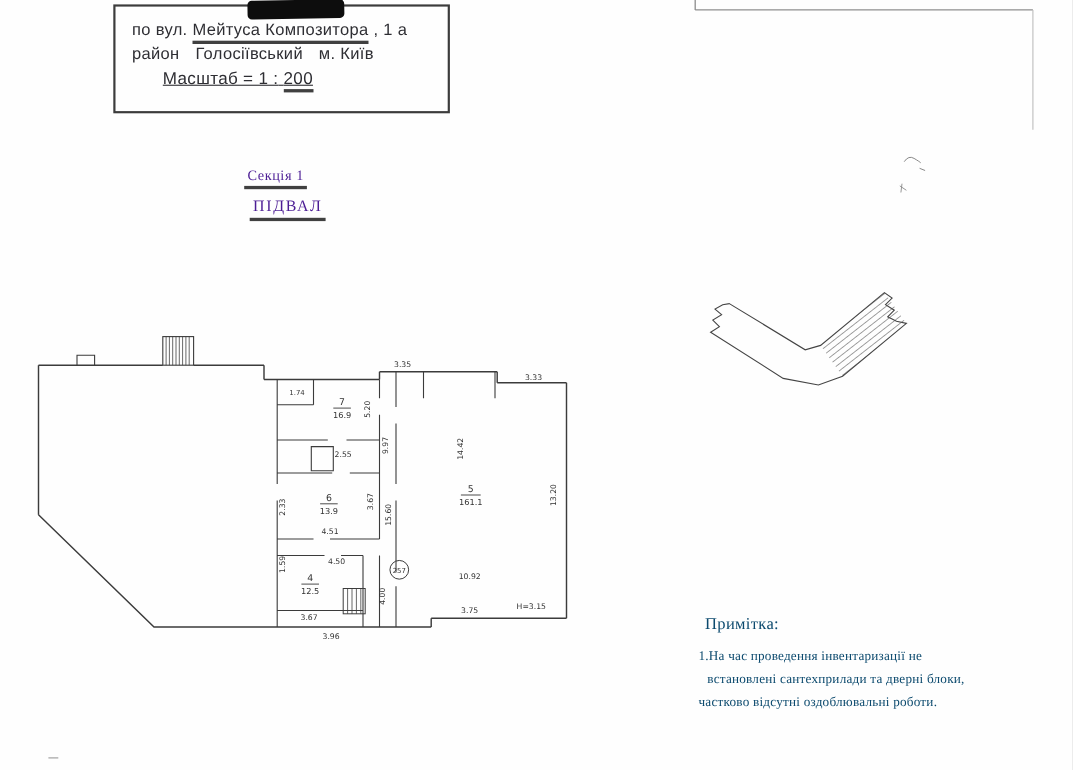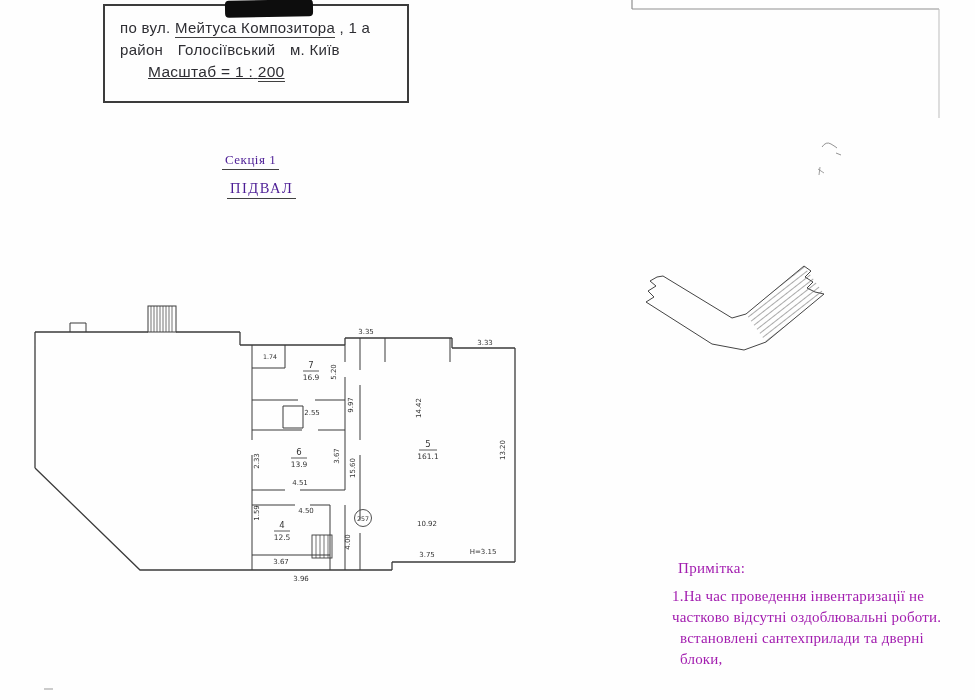--- a/index.html
+++ b/index.html
@@ -14,29 +14,29 @@
     border:2px solid #3c3c3c;box-sizing:border-box;
     font-family:"Liberation Sans",sans-serif;color:#2e2e33;
     padding:13px 0 0 15px;
   }
   .stamp .blob{
     position:absolute;left:120px;top:-6px;width:88px;height:17px;
     background:#0d0d0d;border-radius:4px;transform:rotate(-1deg);
   }
   .stamp .ln{font-size:15px;letter-spacing:.3px;margin-bottom:5px;white-space:nowrap;}
   .stamp .ln3{font-size:15.5px;margin-left:28px;margin-top:2px;text-decoration:underline;}
-  .u{border-bottom:1px solid #404040;padding-bottom:1px;text-align:right;}
+  .u{border-bottom:3px solid #404040;padding-bottom:1px;text-align:right;}
   .gap{display:inline-block;width:10px;}
   .heading{position:absolute;font-family:"Liberation Serif",serif;color:#4c1d95;}
   .heading-section{left:222px;top:152px;font-size:13px;letter-spacing:.5px;}
   .heading-floor{left:227px;top:180px;font-size:14.5px;letter-spacing:1.5px;}
   .heading .u{padding:0 3px 2px;}
-  .note{position:absolute;left:672px;top:560px;width:280px;color:#a21caf;font-family:Liberation Serif, serif;}
+  .note{position:absolute;left:635px;top:560px;width:280px;color:#0c4a6e;font-family:Liberation Serif, serif;}
   .note .title{font-size:15px;margin-left:6px;margin-bottom:9px;letter-spacing:.3px;}
-  .note .nline{font-size:15px;line-height:21px;letter-spacing:.2px;}
+  .note .nline{font-size:12px;line-height:21px;letter-spacing:.2px;}
   .note .nline.indent{margin-left:8px;}
   text{font-family:"DejaVu Sans",sans-serif;fill:#333;}
   .dim{font-size:7px;}
   .dim-sm{font-size:6.3px;}
   .roomnum{font-size:8.5px;}
   .roomarea{font-size:7.5px;}
 </style>
 </head>
 <body>
 
@@ -162,17 +162,17 @@
   <div class="heading heading-section">
     <span class="u">Секція  1</span>
   </div>
   <div class="heading heading-floor">
     <span class="u">ПІДВАЛ</span>
   </div>
 
   <div class="note">
     <div class="title">Примітка:</div>
     <div class="nline">1.На час проведення інвентаризації не</div>
+    <div class="nline indent">встановлені  сантехприлади та дверні блоки,</div>
     <div class="nline">частково відсутні оздоблювальні роботи.</div>
-    <div class="nline indent">встановлені  сантехприлади та дверні блоки,</div>
   </div>
 
 </div>
 
 </body></html>

